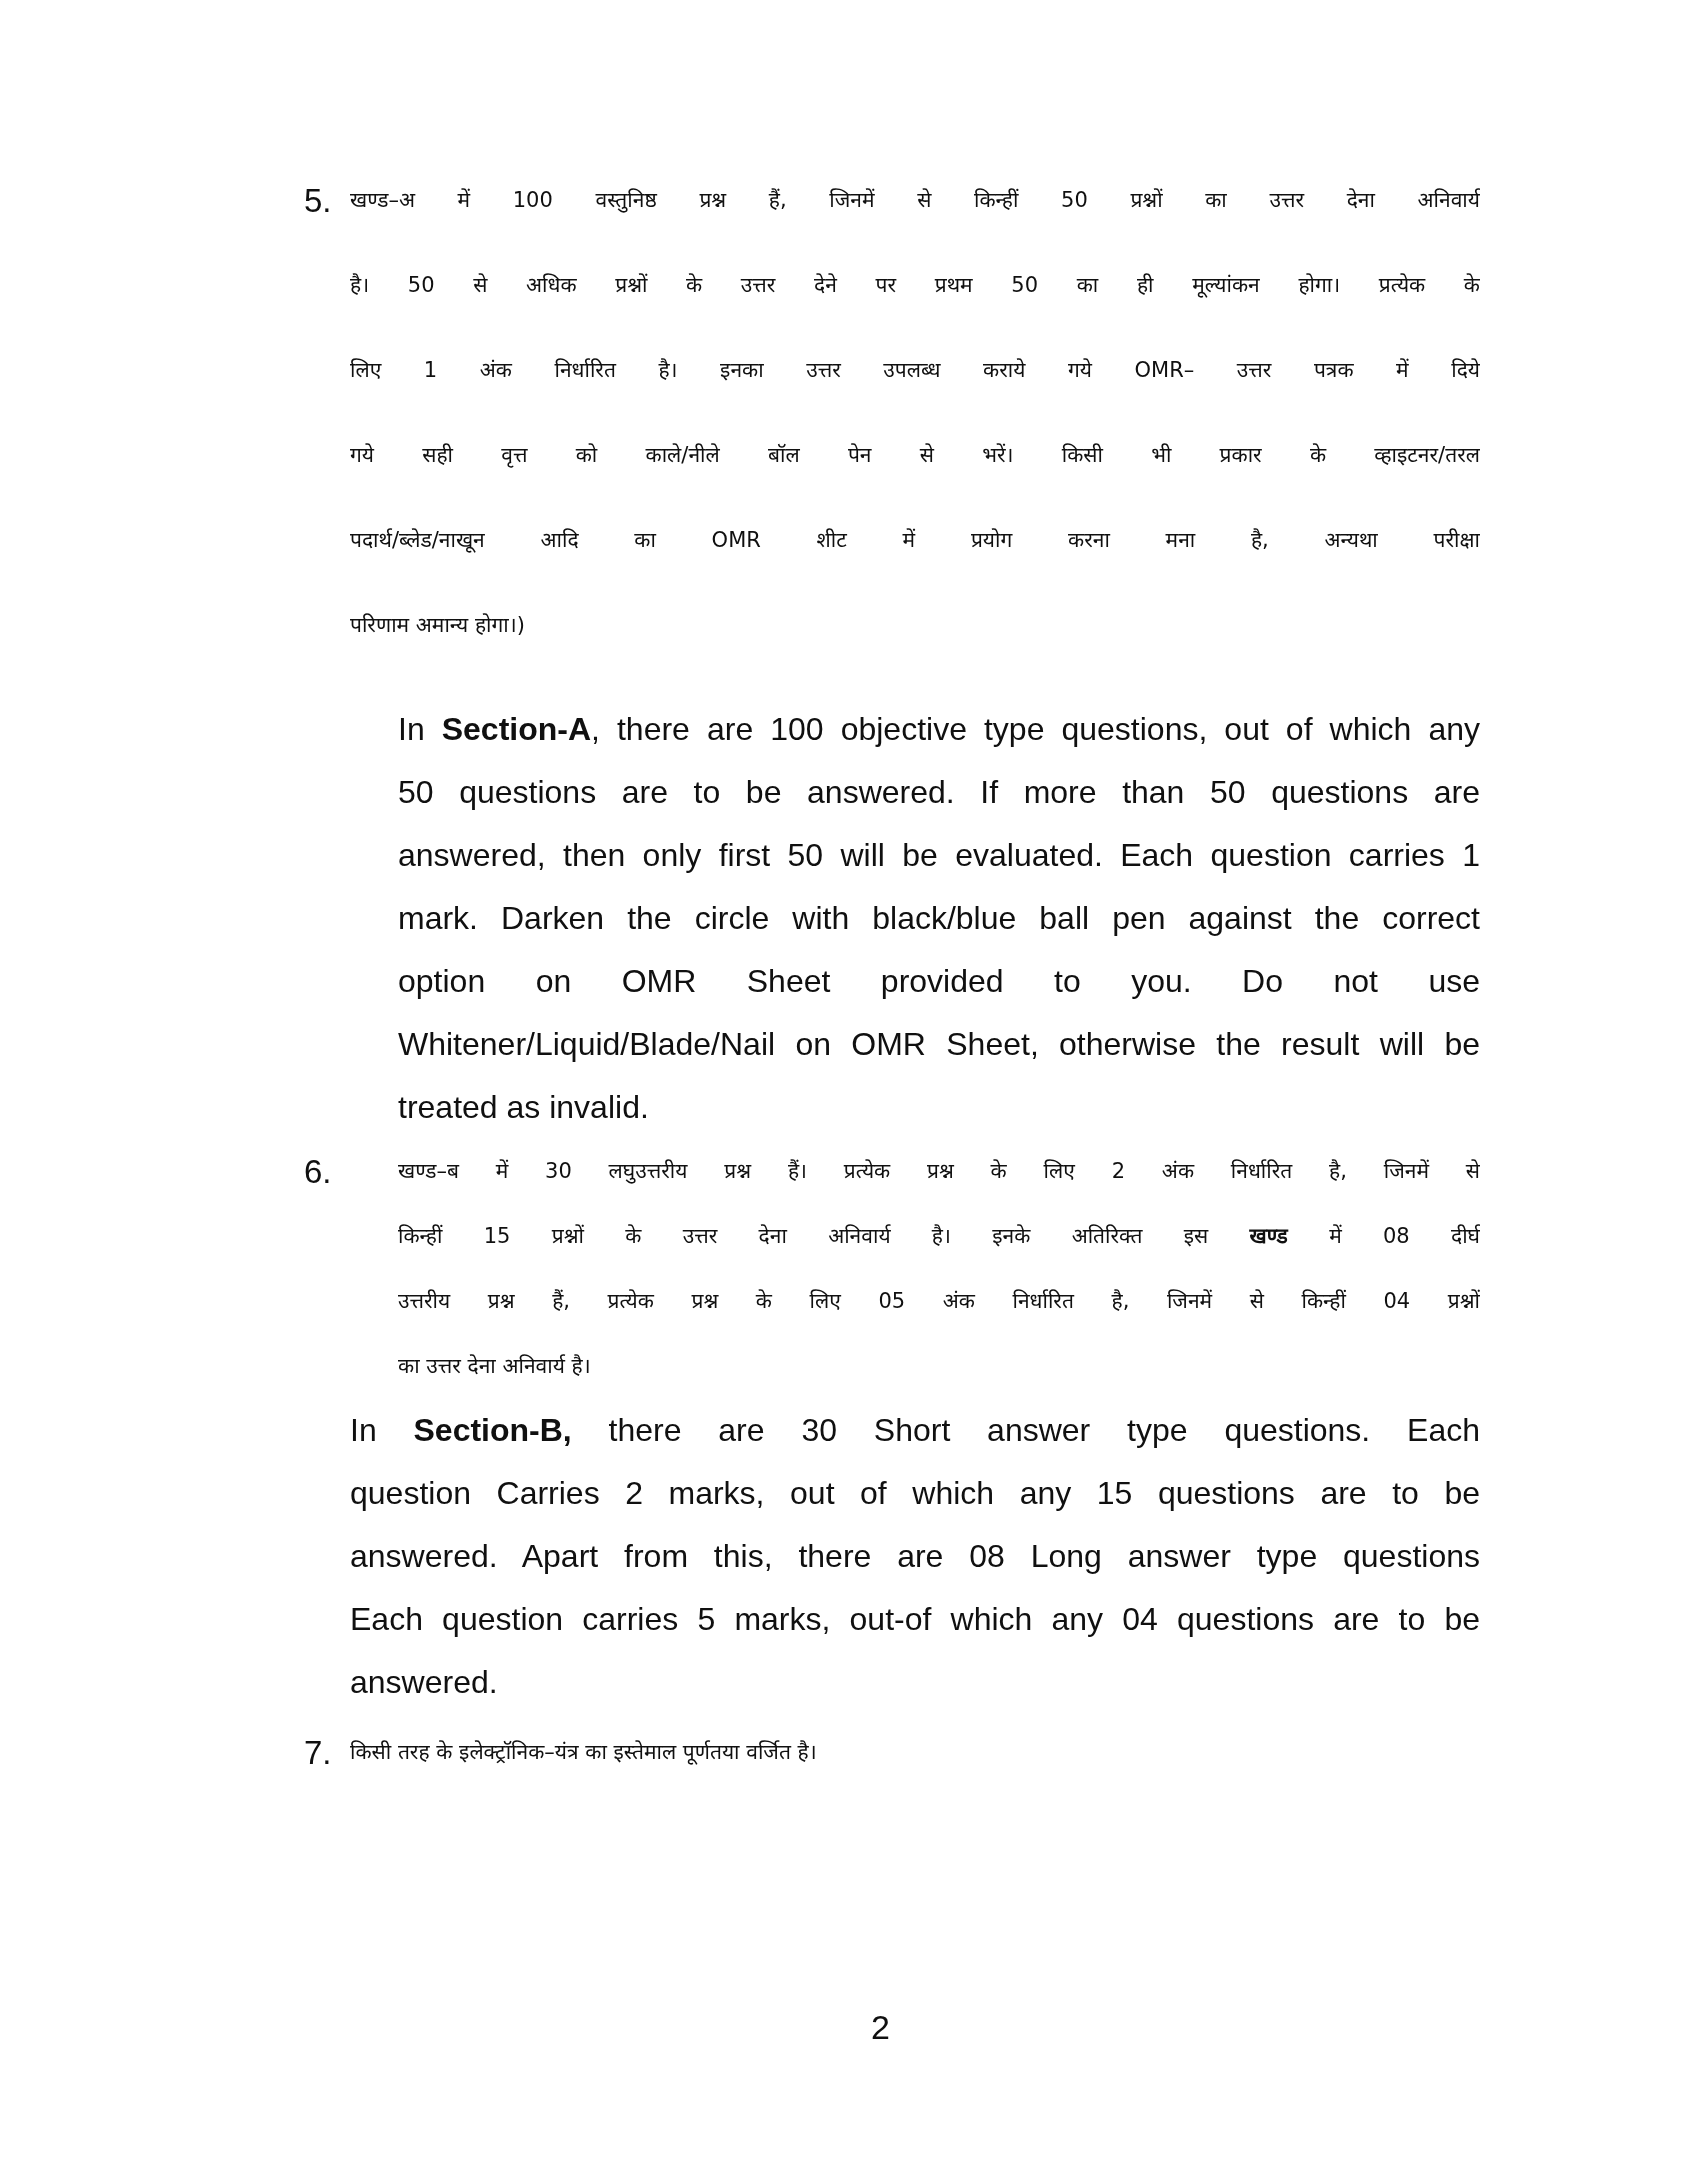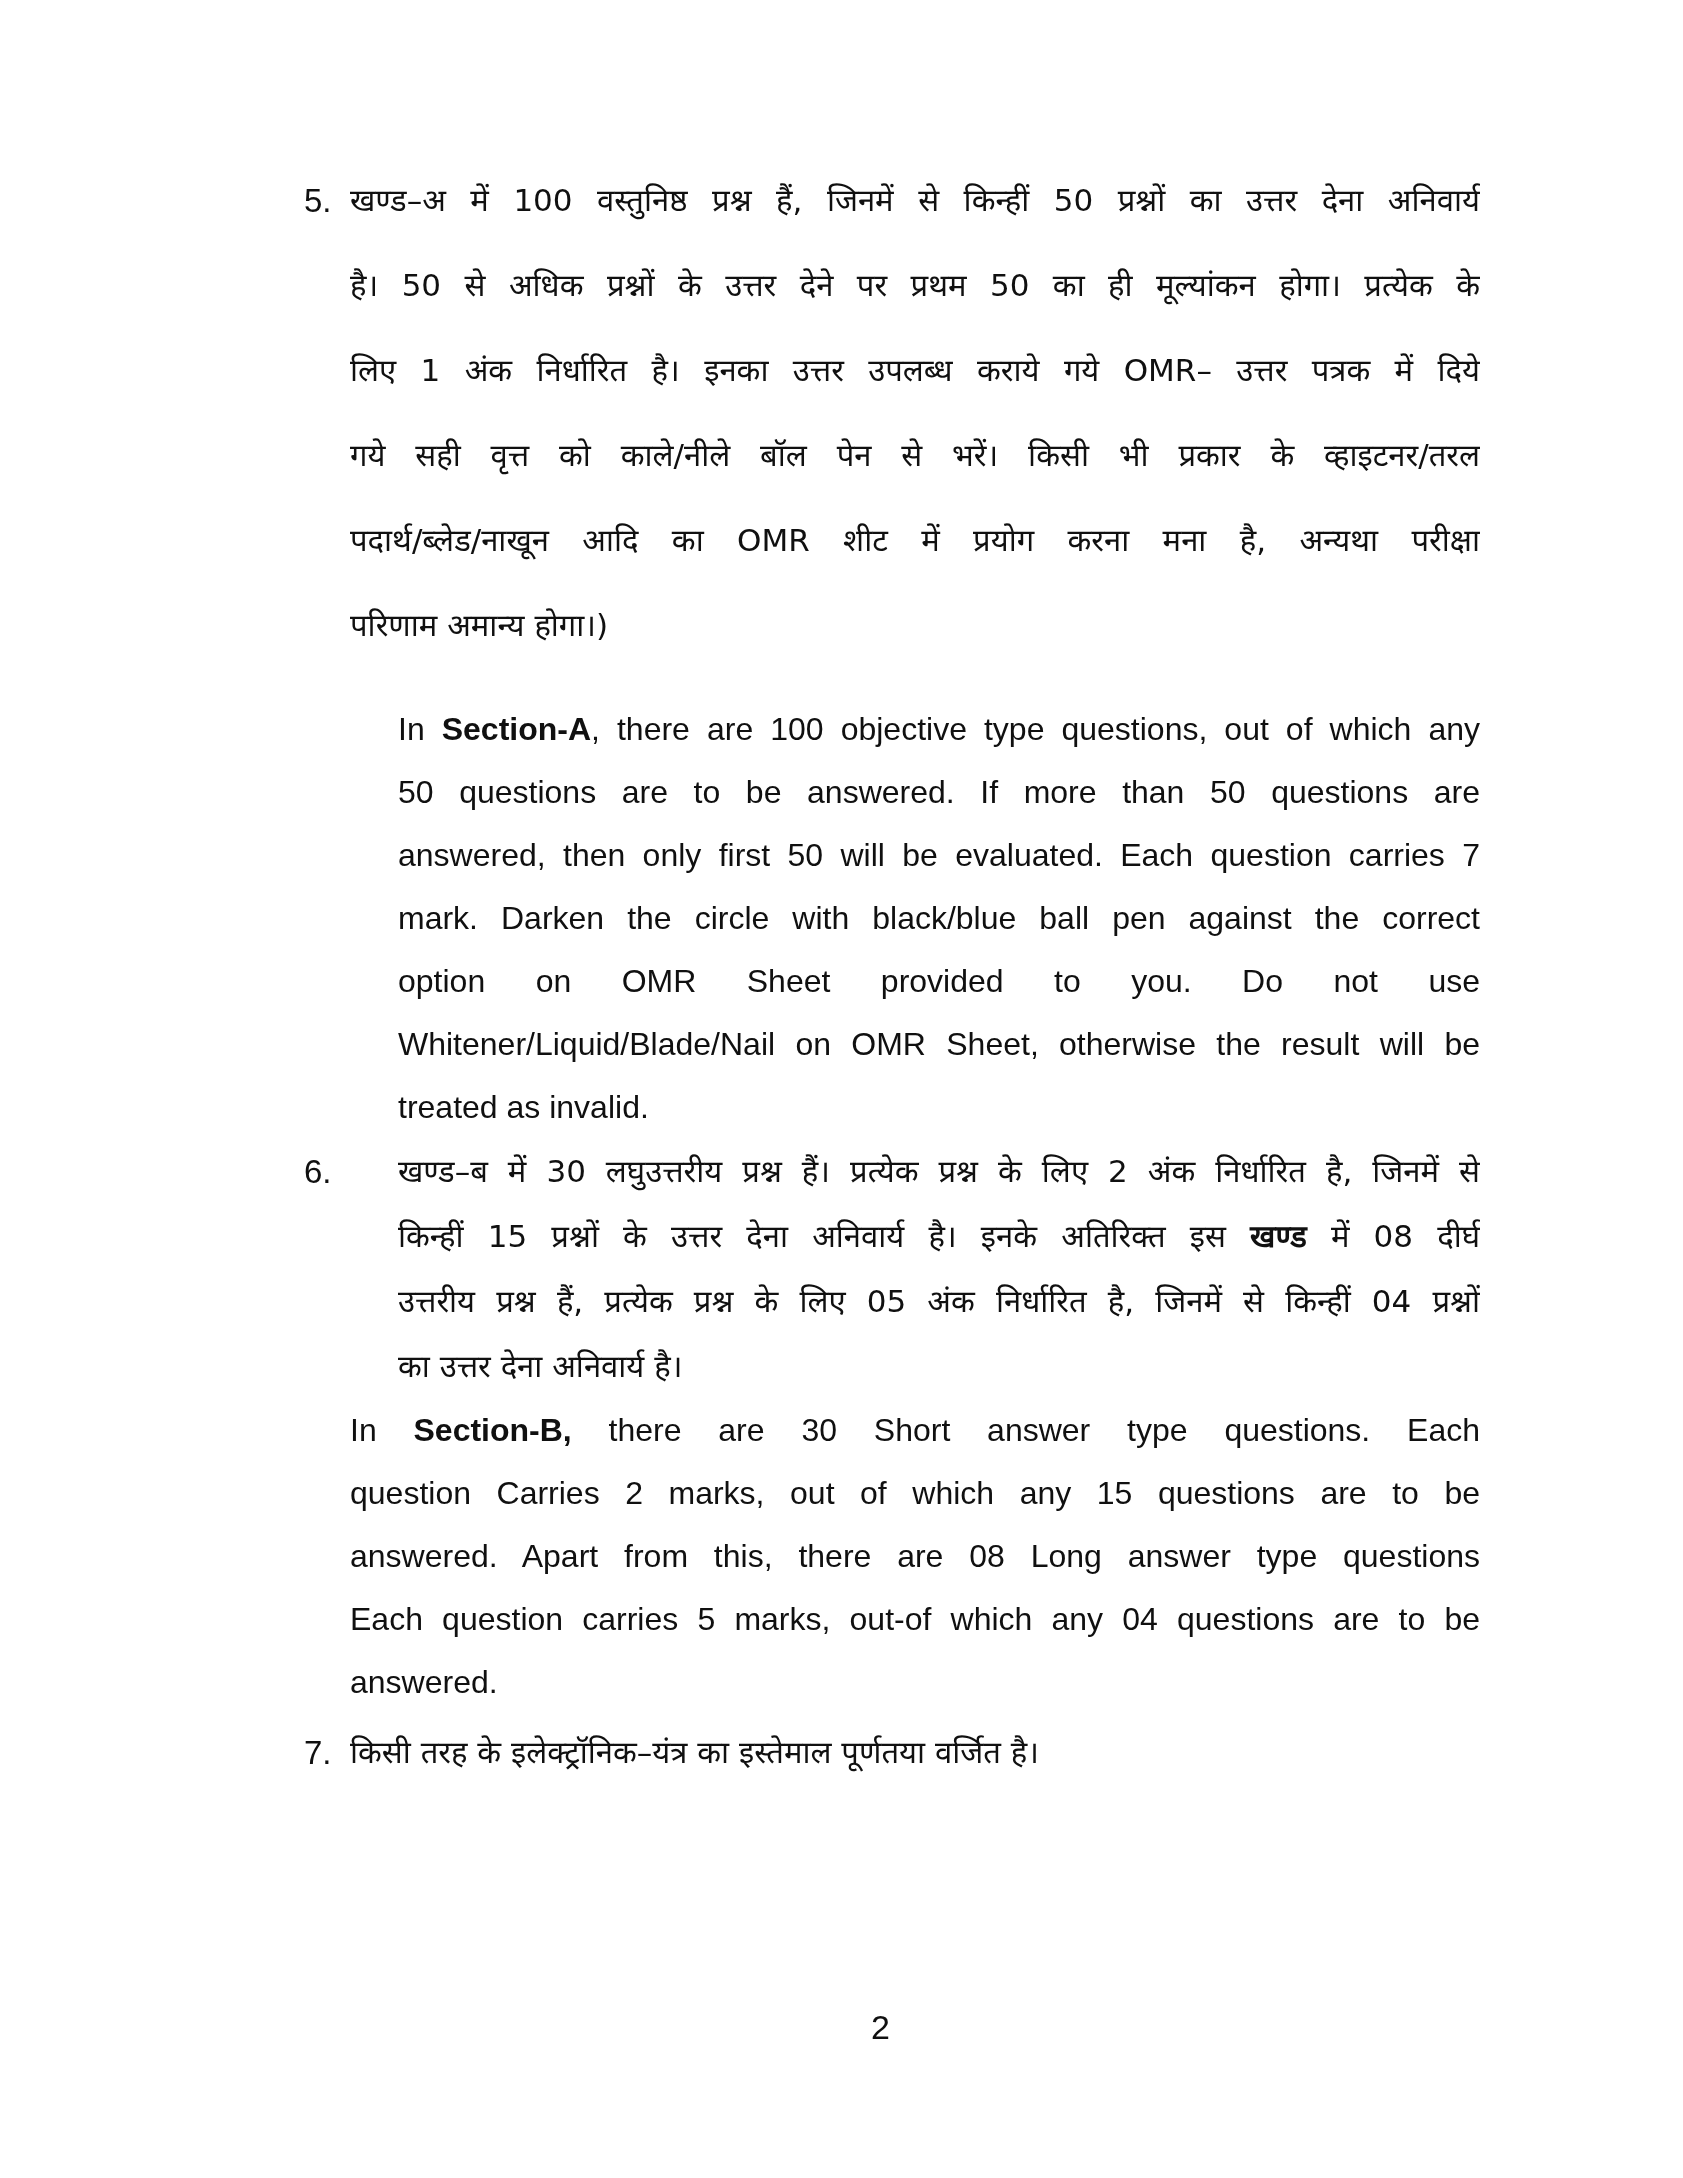--- a/index.html
+++ b/index.html
@@ -13,21 +13,21 @@
   .content{
     padding:158px 203px 0 304px;
   }
   .item{display:flex;align-items:flex-start;}
   .num{
     flex:0 0 46px;width:46px;
     font-family:"Liberation Sans",sans-serif;
     font-size:33px;
   }
   .body{flex:1 1 auto;min-width:0;}
-  .hi{font-family:"DejaVu Sans",sans-serif;font-size:31px;}
+  .hi{font-family:"DejaVu Sans",sans-serif;font-size:21px;}
   .en{font-family:"Liberation Sans",sans-serif;font-size:32px;}
   .ln{
     text-align:justify;
     text-align-last:justify;
     overflow:hidden;
   }
   .ln.last{
     text-align:left;
     text-align-last:left;
   }
@@ -65,21 +65,21 @@
           <div class="ln"><span>खण्ड–अ में 100 वस्तुनिष्ठ प्रश्न हैं, जिनमें से किन्हीं 50 प्रश्नों का उत्तर देना अनिवार्य</span><b></b><span></span></div>
           <div class="ln"><span>है। 50 से अधिक प्रश्नों के उत्तर देने पर प्रथम 50 का ही मूल्यांकन होगा। प्रत्येक के</span><b></b><span></span></div>
           <div class="ln"><span>लिए 1 अंक निर्धारित है। इनका उत्तर उपलब्ध कराये गये OMR– उत्तर पत्रक में दिये</span><b></b><span></span></div>
           <div class="ln"><span>गये सही वृत्त को काले/नीले बॉल पेन से भरें। किसी भी प्रकार के व्हाइटनर/तरल</span><b></b><span></span></div>
           <div class="ln"><span>पदार्थ/ब्लेड/नाखून आदि का OMR शीट में प्रयोग करना मना है, अन्यथा परीक्षा</span><b></b><span></span></div>
           <div class="ln last"><span>परिणाम अमान्य होगा।)</span><b></b><span></span></div>
         </div>
         <div class="para en en5">
           <div class="ln"><span>In </span><b>Section-A</b><span>, there are 100 objective type questions, out of which any</span></div>
           <div class="ln"><span>50 questions are to be answered. If more than 50 questions are</span><b></b><span></span></div>
-          <div class="ln"><span>answered, then only first 50 will be evaluated. Each question carries 7</span><b></b><span></span></div>
+          <div class="ln"><span>answered, then only first 50 will be evaluated. Each question carries 1</span><b></b><span></span></div>
           <div class="ln"><span>mark. Darken the circle with black/blue ball pen against the correct</span><b></b><span></span></div>
           <div class="ln"><span>option on OMR Sheet provided to you. Do not use</span><b></b><span></span></div>
           <div class="ln"><span>Whitener/Liquid/Blade/Nail on OMR Sheet, otherwise the result will be</span><b></b><span></span></div>
           <div class="ln last"><span>treated as invalid.</span><b></b><span></span></div>
         </div>
       </div>
     </div>
 
     <div class="item item-6">
       <div class="num lh66">6.</div>

